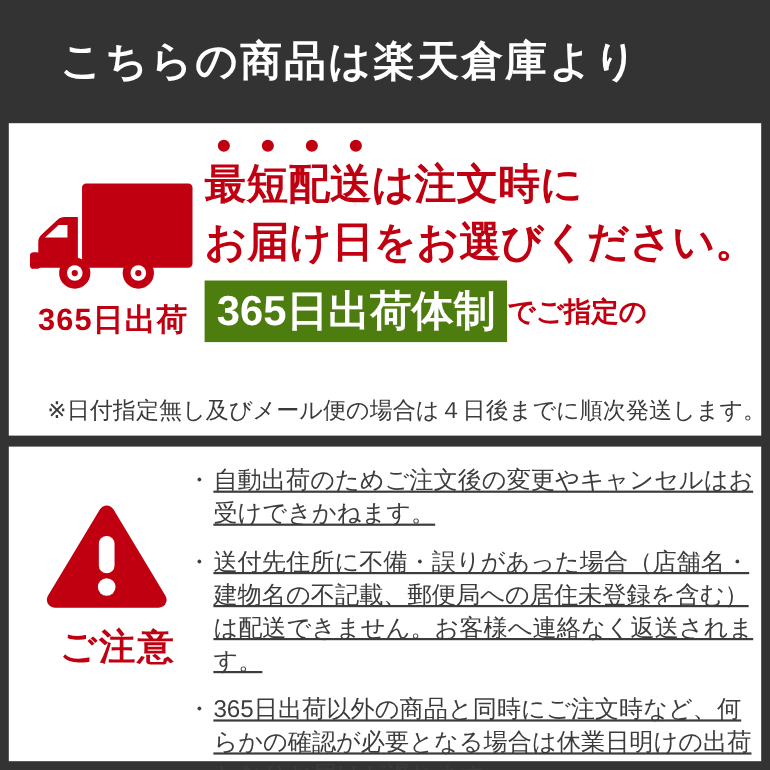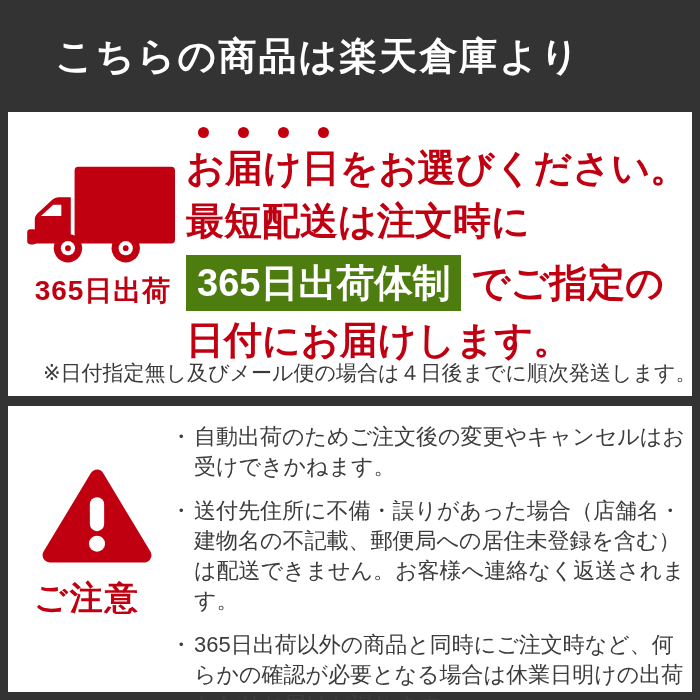--- a/index.html
+++ b/index.html
@@ -42,43 +42,43 @@
   .red-line {
     color:#c00010; font-size:38px; font-weight:bold;
     line-height:53px; white-space:nowrap;
   }
   .box-line { display:flex; align-items:center; margin:7px 0 3px; }
   .highlight {
     background:#4d7c0f; color:#ffffff; font-size:38px; font-weight:bold;
     line-height:44px; padding:6px 11px; white-space:nowrap;
   }
   .highlight-suffix {
-    color:#c00010; font-size:38px; font-weight:bold; margin-left:10px; white-space:nowrap;
+    color:#c00010; font-size:25px; font-weight:bold; white-space:nowrap;
   }
   .ship-note {
     position:absolute; left:0; right:0; bottom:9px; text-align:right;
     color:#3a3a3a; font-size:21px; white-space:nowrap;padding-left:35px;
   }
 
   
-  .warn-wrap { position:absolute; left:26px; top:58px; width:126px; text-align:left; }
+  .warn-wrap { position:absolute; left:26px; top:48px; width:126px; text-align:right; }
   .warn-wrap svg { display:block; margin:0 auto; }
   .warn-label {
     color:#c00010; font-size:33px; font-weight:bold; letter-spacing:2px;
     margin-top:8px; white-space:nowrap;
   }
 
   
   .bullets {
     position:absolute; left:162px; top:16px; width:524px;
     display:flex; flex-direction:column; gap:14px;
   }
   .bullet { display:flex; color:#3c3c3c; font-size:22px; line-height:30px; }
   .bullet .marker { flex:0 0 24px; }
-  .bullet .btext { flex:1; }
+  .bullet .btext { flex:1;text-decoration:underline; }
 </style>
 </head>
 <body>
 
 <div class="header">
   <div class="line">こちらの商品は楽天倉庫より</div>
 </div>
 
 <div class="panel panel--shipping">
 
@@ -100,27 +100,26 @@
     <div class="truck-label">365日出荷</div>
   </div>
 
   <div class="ship-content">
     <div class="dots">
       <i></i>
       <i></i>
       <i></i>
       <i></i>
     </div>
+    <div class="red-line">最短配送は注文時に</div>
     <div class="red-line">お届け日をお選びください。</div>
-    <div class="red-line">最短配送は注文時に</div>
     <div class="box-line">
       <span class="highlight">365日出荷体制</span>
       <span class="highlight-suffix">でご指定の</span>
     </div>
-    <div class="red-line">日付にお届けします。</div>
   </div>
 
   <div class="ship-note">※日付指定無し及びメール便の場合は４日後までに順次発送します。</div>
 </div>
 
 <div class="panel panel--caution">
 
   <div class="warn-wrap">
     <span>
       <svg width="116" height="104" viewBox="0 0 130 116" xmlns="http://www.w3.org/2000/svg">

